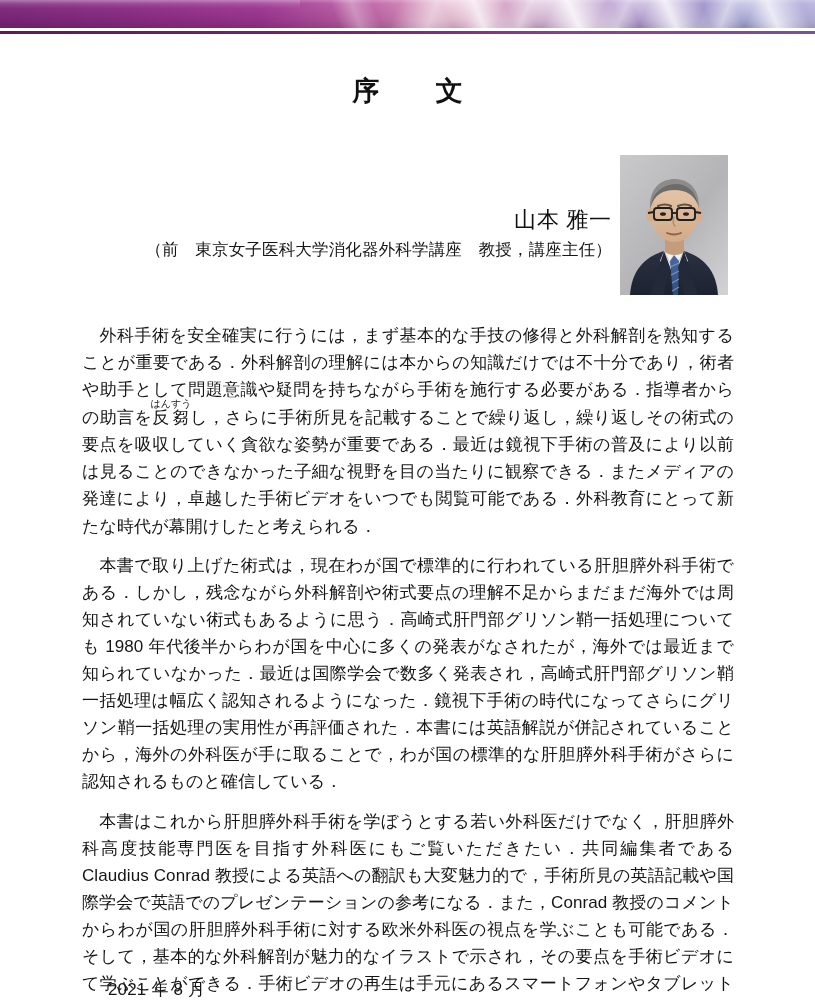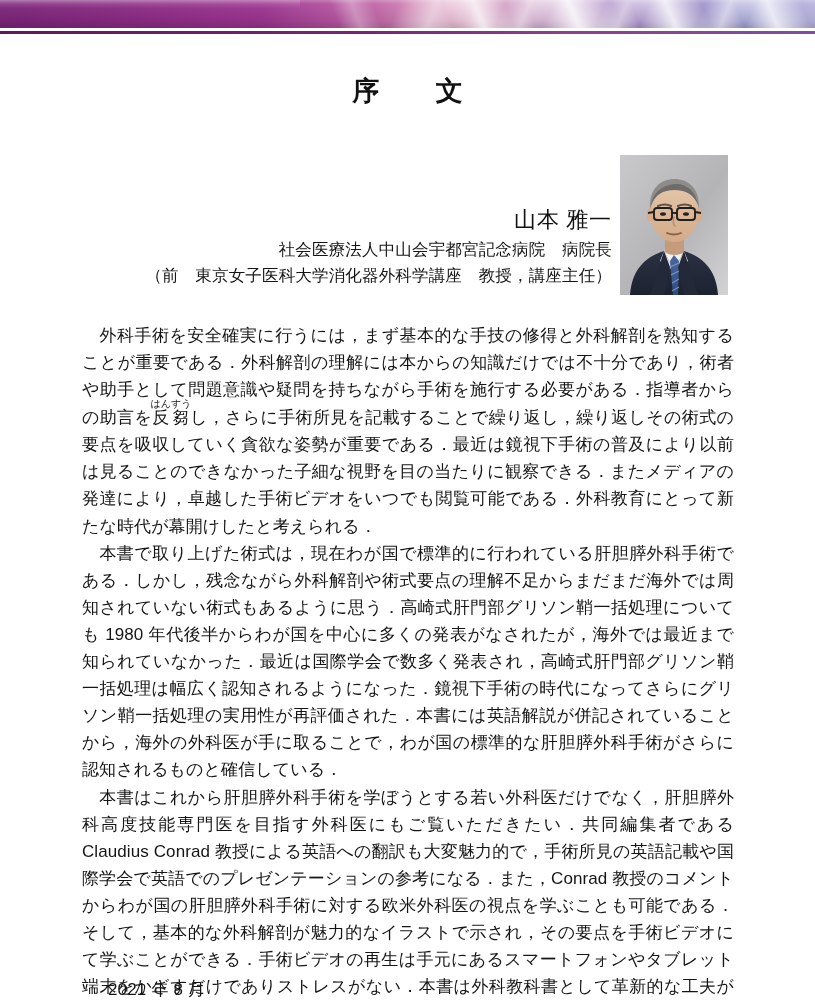--- a/index.html
+++ b/index.html
@@ -126,21 +126,21 @@
   }
   .para {
     font-size: 17px;
     line-height: 27.1px;
     letter-spacing: 0.005em;
     text-align: justify;
     text-justify: inter-character;
     margin: 0;
     color: #151515;
   }
-  .para + .para { margin-top: 0; }
+  .para + .para { margin-top: 12px; }
   .para .indent { display: inline-block; width: 1em; }
   ruby { ruby-position: over; }
   rt {
     font-size: 10px;
     line-height: 1;
     letter-spacing: 0;
     color: #151515;
     transform: translateY(1px);
   }
 
@@ -236,21 +236,20 @@
     <path d="M54 62 q-2 7 1 9" stroke="#b8906e" stroke-width="1.6" fill="none" stroke-linecap="round"></path>
     <path d="M47 78 q7 3 14 0" stroke="#8d6047" stroke-width="1.8" fill="none" stroke-linecap="round"></path>
 
     <path d="M44 96 L30 140 L44 140 L50 112 Z" fill="#232938"></path>
     <path d="M64 96 L78 140 L64 140 L58 112 Z" fill="#232938"></path>
   </svg>
 </div>
 
 <div class="author-block">
   <div class="author-name">山本 雅一</div>
-  <div class="author-affil">社会医療法人中山会宇都宮記念病院　病院長</div>
   <div class="author-affil">（前　東京女子医科大学消化器外科学講座　教授，講座主任）</div>
 </div>
 
 <div class="body-text">
   <p class="para"><span class="indent"></span>外科手術を安全確実に行うには，まず基本的な手技の修得と外科解剖を熟知することが重要である．外科解剖の理解には本からの知識だけでは不十分であり，術者や助手として問題意識や疑問を持ちながら手術を施行する必要がある．指導者からの助言を<ruby>反芻<rt>はんすう</rt></ruby>し，さらに手術所見を記載することで繰り返し，繰り返しその術式の要点を吸収していく貪欲な姿勢が重要である．最近は鏡視下手術の普及により以前は見ることのできなかった子細な視野を目の当たりに観察できる．またメディアの発達により，卓越した手術ビデオをいつでも閲覧可能である．外科教育にとって新たな時代が幕開けしたと考えられる．</p>
   <p class="para"><span class="indent"></span>本書で取り上げた術式は，現在わが国で標準的に行われている肝胆膵外科手術である．しかし，残念ながら外科解剖や術式要点の理解不足からまだまだ海外では周知されていない術式もあるように思う．高崎式肝門部グリソン鞘一括処理についても 1980 年代後半からわが国を中心に多くの発表がなされたが，海外では最近まで知られていなかった．最近は国際学会で数多く発表され，高崎式肝門部グリソン鞘一括処理は幅広く認知されるようになった．鏡視下手術の時代になってさらにグリソン鞘一括処理の実用性が再評価された．本書には英語解説が併記されていることから，海外の外科医が手に取ることで，わが国の標準的な肝胆膵外科手術がさらに認知されるものと確信している．</p>
   <p class="para"><span class="indent"></span>本書はこれから肝胆膵外科手術を学ぼうとする若い外科医だけでなく，肝胆膵外科高度技能専門医を目指す外科医にもご覧いただきたい．共同編集者である Claudius Conrad 教授による英語への翻訳も大変魅力的で，手術所見の英語記載や国際学会で英語でのプレゼンテーションの参考になる．また，Conrad 教授のコメントからわが国の肝胆膵外科手術に対する欧米外科医の視点を学ぶことも可能である．そして，基本的な外科解剖が魅力的なイラストで示され，その要点を手術ビデオにて学ぶことができる．手術ビデオの再生は手元にあるスマートフォンやタブレット端末をかざすだけでありストレスがない．本書は外科教科書として革新的な工夫がなされたビデオイラストブックである．</p>
 
 </div>
 

